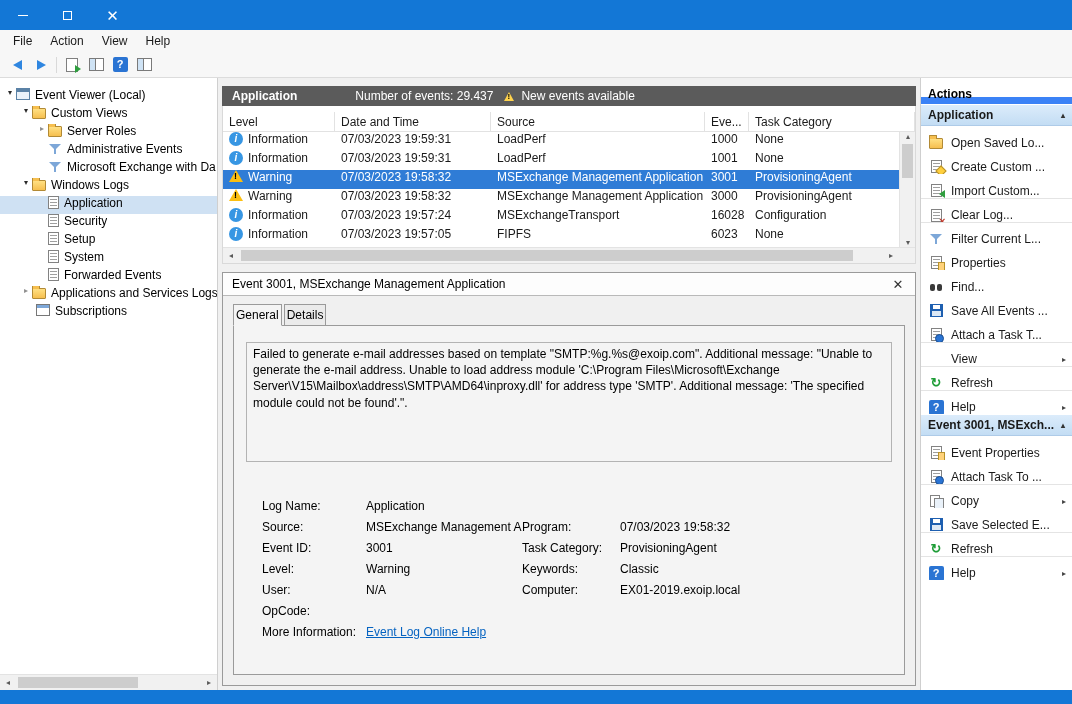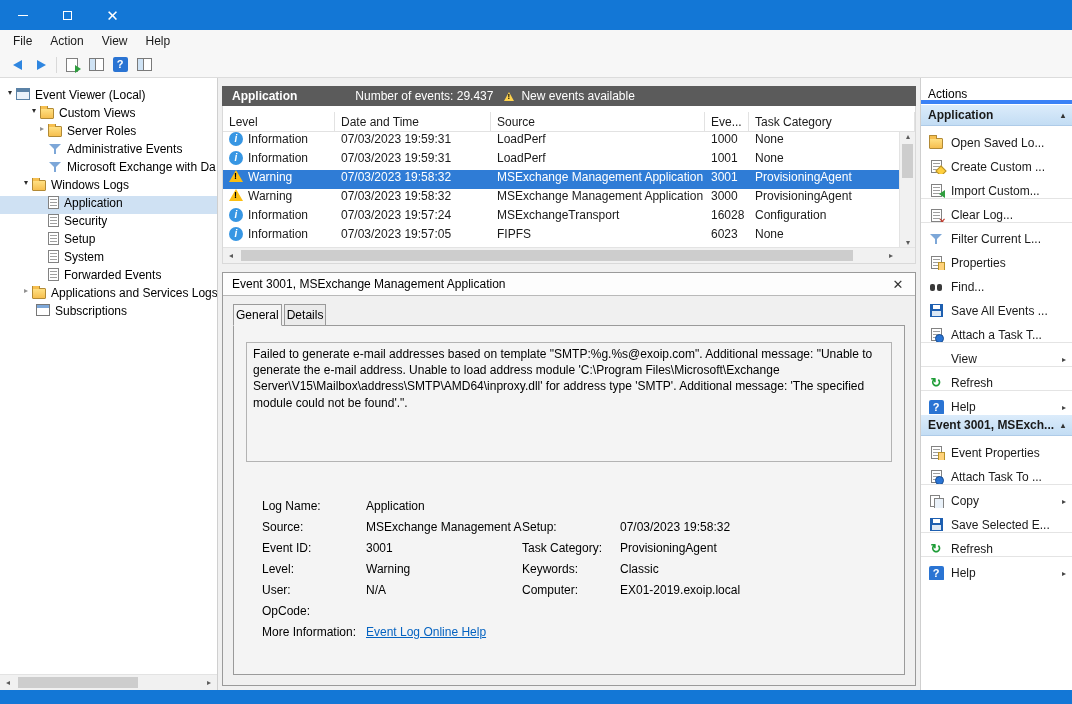--- a/index.html
+++ b/index.html
@@ -117,21 +117,21 @@
   .tab{padding:3px 2px;border:1px solid #9a9a9a;background:#ebebeb;margin-right:2px;}
   .tab.active{background:#f4f4f4;border-bottom:1px solid #f4f4f4;}
   .tabpanel{flex:1;min-height:0;margin:-1px 10px 10px 10px;border:1px solid #9a9a9a;background:#f4f4f4;padding:16px 12px 0 12px;display:flex;flex-direction:column;overflow:hidden;}
   .msgbox{border:1px solid #b3b3b3;background:#f4f4f4;height:120px;flex:0 0 120px;padding:3px 6px;line-height:1.35;overflow:hidden;}
   .fields{margin-top:34px;display:grid;grid-template-columns:104px 156px 98px 1fr;margin-left:16px;}
   .fields > div{height:21px;line-height:21px;white-space:nowrap;overflow:hidden;}
   .link{color:#0563c1;text-decoration:underline;cursor:pointer;}
 
   
   .actions{width:152px;flex:0 0 152px;background:#fff;border-left:1px solid #cfcfcf;display:flex;flex-direction:column;padding-top:6px;overflow:hidden;}
-  .actions-title{height:20px;flex:0 0 20px;font-weight:normal;padding:3px 7px;border-bottom:4px solid #3b82f6;}
+  .actions-title{height:20px;flex:0 0 20px;font-weight:bold;padding:3px 7px;border-bottom:7px solid #3b82f6;}
   .asec{height:22px;flex:0 0 22px;display:flex;align-items:center;justify-content:space-between;padding:0 7px;background:linear-gradient(#dcecfb,#c3ddf4);border-top:1px solid #fff;border-bottom:1px solid #aecbe8;font-weight:bold;color:#1a1a1a;white-space:nowrap;overflow:hidden;}
   .asec .chev-up{font-size:8px;color:#333;}
   .asec .chev-up::after{content:"\25B4";}
   .aitem{height:24px;flex:0 0 24px;display:flex;align-items:center;gap:7px;padding:9px 6px 0 7px;color:#1a1a1a;white-space:nowrap;overflow:hidden;}
   .aitem .alabel{overflow:hidden;white-space:nowrap;}
   .aitem .arr{margin-left:auto;font-size:8px;color:#444;}
   .aitem .arr::after{content:"\25B8";}
   .asep{border-top:1px solid #e4e4e4;}
   .aic{width:16px;flex:0 0 16px;display:flex;justify-content:center;}
   .ic-create::after{content:"";position:absolute;right:-4px;bottom:-3px;width:6px;height:6px;background:#ffcf3d;border:1px solid #b8922a;transform:rotate(45deg);}
@@ -202,21 +202,21 @@
   </div>
 
   <div class="content">
 
     <div class="tree">
       <div class="titem" style="padding-left:4px">
         <span class="chev exp"></span>
         <span class="tico ic-console"></span>
         <span class="tlabel">Event Viewer (Local)</span>
       </div>
-      <div class="titem" style="padding-left:28px">
+      <div class="titem" style="padding-left:20px">
         <span class="chev exp"></span>
         <span class="tico ic-folder"></span>
         <span class="tlabel">Custom Views</span>
       </div>
       <div class="titem" style="padding-left:36px">
         <span class="chev col"></span>
         <span class="tico ic-folder"></span>
         <span class="tlabel">Server Roles</span>
       </div>
       <div class="titem" style="padding-left:48px">
@@ -382,21 +382,21 @@
         <div class="tabpanel">
           <div class="msgbox">Failed to generate e-mail addresses based on template "SMTP:%g.%s@exoip.com". Additional message: "Unable to generate the e-mail address. Unable to load address module 'C:\Program Files\Microsoft\Exchange Server\V15\Mailbox\address\SMTP\AMD64\inproxy.dll' for address type 'SMTP'. Additional message: 'The specified module could not be found'.".</div>
           <div class="fields">
             <div>Log Name:</div>
             <div>Application</div>
             <div></div>
               <div></div>
 
             <div>Source:</div>
             <div>MSExchange Management A</div>
-            <div>Setup:</div>
+            <div>Program:</div>
             <div>07/03/2023 19:58:32</div>
 
             <div>Event ID:</div>
             <div>3001</div>
             <div>Task Category:</div>
             <div>ProvisioningAgent</div>
 
             <div>Level:</div>
             <div>Warning</div>
             <div>Keywords:</div>

